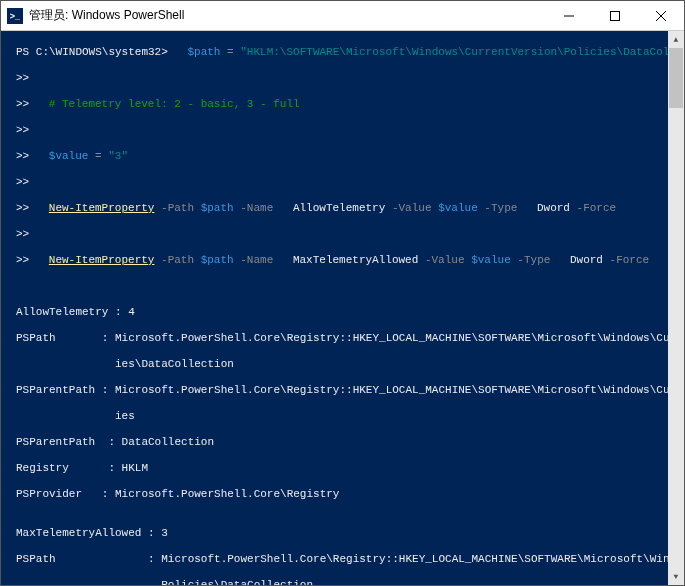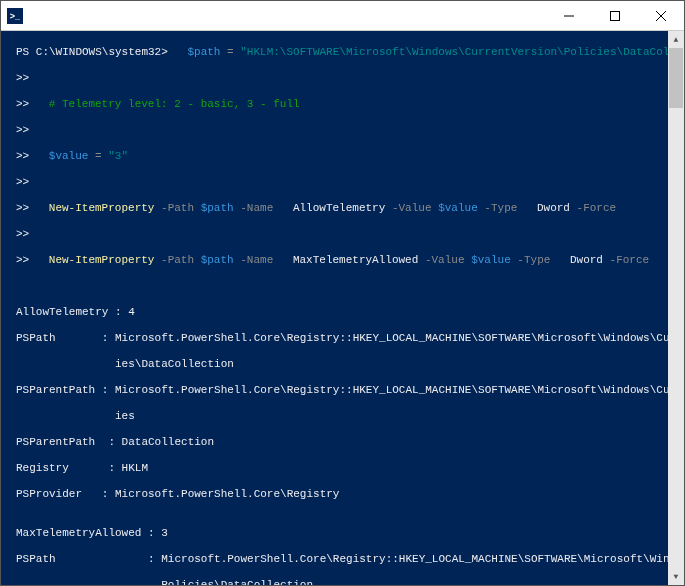--- a/index.html
+++ b/index.html
@@ -60,21 +60,21 @@
     color: #cccccc;
     font-size: 11px;
     line-height: 13px;
     padding: 2px 0 2px 2px;
     white-space: pre;
     overflow: hidden;
     position: relative;
   }
   .line { display: block; white-space: pre; }
   .w { color: #eeedf0; padding-left: 13px; }
-  .y { color: #f9f1a5; }
+  .y { color: #f9f1a5; text-decoration: underline; }
   .g { color: #13a10e; }
   .c { color: #3a96dd; }
   .gray { color: #8a8a8a; }
   .str { color: #008b8b; }
   .scrollbar {
     position: absolute;
     right: 0;
     top: 0;
     bottom: 0;
     width: 16px;
@@ -99,20 +99,21 @@
   .scrollarrow.up { top: 0; }
   .scrollarrow.down { bottom: 0; }
 </style>
 </head>
 <body>
 
 <div class="window">
 
   <div class="titlebar">
     <div class="title-icon">&gt;_</div>
+    <div class="title-text">管理员: Windows PowerShell</div>
     <div class="spacer"></div>
     <div class="win-controls">
       <div class="win-btn">
         <svg width="10" height="10" viewBox="0 0 10 10">
             <line x1="0" y1="5" x2="10" y2="5" stroke="#000" stroke-width="1"></line>
           </svg>
       </div>
       <div class="win-btn">
         <svg width="10" height="10" viewBox="0 0 10 10">
             <rect x="0.5" y="0.5" width="9" height="9" fill="none" stroke="#000" stroke-width="1"></rect>

